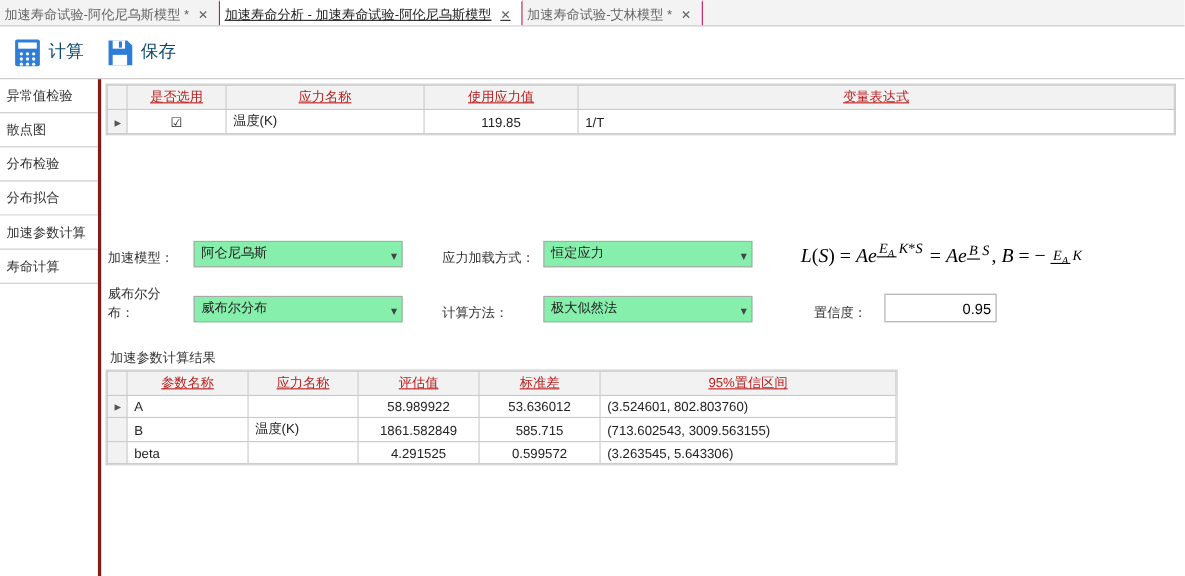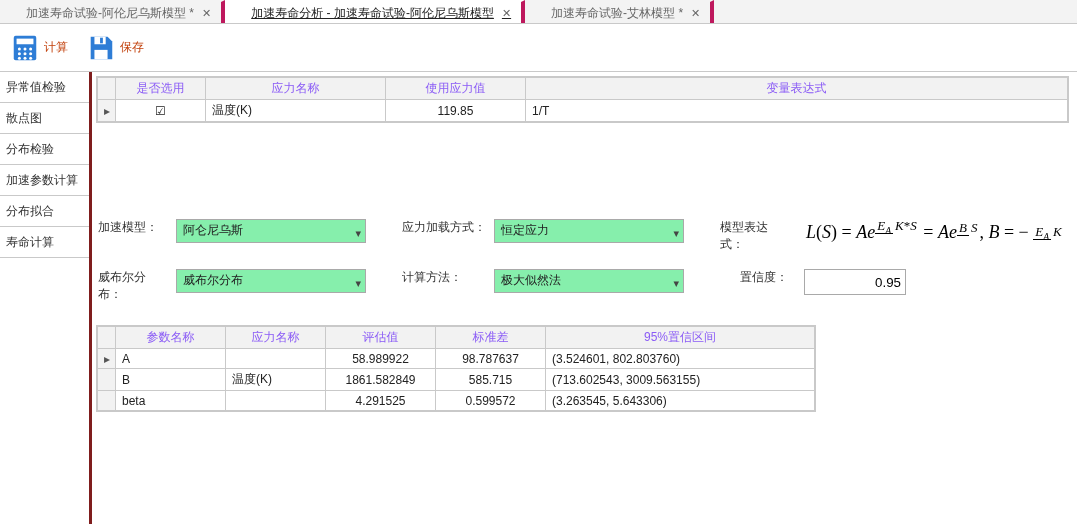--- a/index.html
+++ b/index.html
@@ -1,40 +1,40 @@
 <!DOCTYPE html>
 <html><head>
 <meta charset="utf-8">
 <style>
   * { box-sizing: border-box; margin: 0; padding: 0; }
   body { font-family: "Microsoft YaHei", "PingFang SC", Arial, sans-serif; font-size: 12px; background: #fff; color: #222; width: 1077px; height: 524px; overflow: hidden; }
   .tabs { display: flex; height: 24px; border-bottom: 1px solid #c9c9c9; background: #f3f3f3; }
-  .tab { padding: 3px 8px 2px 26px; border-right: 4px solid #be185d; display: flex; align-items: center; color: #666; cursor: pointer; gap: 6px; position: relative; border-top: 2px solid transparent; }
+  .tab { padding: 3px 8px 2px 4px; border-right: 1px solid #be185d; display: flex; align-items: center; color: #666; cursor: pointer; gap: 6px; position: relative; border-top: 2px solid transparent; }
   .tab.active { background: #fff; color: #222; border-top: 2px solid #fff; text-decoration: underline; }
   .tab .close { color: #666; font-size: 11px; padding: 0 2px; }
   .toolbar { display: flex; align-items: center; height: 48px; padding: 4px 10px; gap: 18px; border-bottom: 1px solid #c9c9c9; }
   .tool-btn { display: flex; align-items: center; gap: 4px; cursor: pointer; }
   .tool-btn svg { width: 30px; height: 30px; }
-  .tool-btn span { font-size: 12px; color: #c2410c; }
+  .tool-btn span { font-size: 16px; color: #0c4a6e; }
   .body { display: flex; height: calc(524px - 24px - 48px); }
   .sidebar { width: 92px; border-right: 3px solid #7f1d1d; }
   .sidebar-item { height: 31px; line-height: 31px; padding-left: 6px; border-bottom: 1px solid #c9c9c9; color: #333; cursor: pointer; font-size: 12px; }
   .sidebar-item.active { background: #fff; }
   .main { flex: 1; overflow: auto; padding: 4px 8px 0 4px; }
   .section-title { font-size: 12px; color: #333; padding: 2px 4px; }
   .grid { border: 1px solid #c9c9c9; }
   .grid table { border-collapse: collapse; width: 100%; table-layout: fixed; }
   .grid th, .grid td { border: 1px solid #c9c9c9; padding: 2px 6px; height: 20px; font-size: 12px; font-weight: normal; }
-  .grid th { background: #f2f2f2; text-align: center; color: #8b5cf6; }
+  .grid th { background: #f2f2f2; text-align: center; color: #b91c1c; text-decoration: underline; }
   .grid td { background: #fff; }
   .rowmark { width: 18px; text-align: center; background: #f2f2f2 !important; color: #555; }
   .chk { text-align: center; }
   .num { text-align: center; }
   .params { margin-top: 90px; padding: 6px 2px; }
-  .param-row { display: flex; align-items: flex-start; gap: 8px; margin-bottom: 16px; }
+  .param-row { display: flex; align-items: flex-end; gap: 8px; margin-bottom: 16px; }
   .param-row .lab { width: 70px; text-align: left; color: #333; }
   .param-row .combo { position: relative; height: 24px; border: 1px solid #a9a9a9; background: #86efac; padding: 0 20px 0 6px; line-height: 20px; min-width: 180px; }
   .param-row .combo .arrow { position: absolute; right: 4px; top: 3px; color: #444; font-size: 11px; }
   .formula { font-family: "Cambria Math","Times New Roman",serif; font-size: 18px; color: #000; margin-left: 8px; }
   .frac { display: inline-block; vertical-align: middle; text-align: center; font-size: 13px; line-height: 1.05; }
   .frac .top { border-bottom: 1px solid #000; padding: 0 2px; }
   .frac .bot { padding: 0 2px; }
   .num-input { width: 102px; height: 22px; border: 1px solid #a9a9a9; text-align: right; padding: 12px 4px; }
   .results .grid td { background: #fff; }
   .results .grid tr.active td:first-child { background: #f2f2f2; }
@@ -85,22 +85,22 @@
     </svg>
     <span>保存</span>
   </div>
 </div>
 
 <div class="body">
   <div class="sidebar">
     <div class="sidebar-item">异常值检验</div>
     <div class="sidebar-item">散点图</div>
     <div class="sidebar-item">分布检验</div>
+    <div class="sidebar-item">分布拟合</div>
     <div class="sidebar-item active">加速参数计算</div>
-    <div class="sidebar-item">分布拟合</div>
     <div class="sidebar-item">寿命计算</div>
   </div>
 
   <div class="main">
 
     <div class="grid">
       <table>
         <colgroup>
           <col style="width:18px">
             <col style="width:90px">
@@ -134,21 +134,20 @@
           <span>阿仑尼乌斯</span>
           <span class="arrow">▾</span>
         </div>
         <div style="width:20px"></div>
         <div class="lab" style="width:84px">应力加载方式：</div>
         <div class="combo" style="min-width:190px">
           <span>恒定应力</span>
           <span class="arrow">▾</span>
         </div>
         <div style="width:20px"></div>
-        <div class="lab" style="width:70px">模型表达式：</div>
         <div class="formula">
           <i>L</i>(<i>S</i>) = <i>A</i><i>e</i><sup><span class="frac"><span class="top"><i>E<sub>A</sub></i></span><span class="bot"><i>K</i>*<i>S</i></span></span></sup>
           = <i>A</i><i>e</i><sup><span class="frac"><span class="top"><i>B</i></span><span class="bot"><i>S</i></span></span></sup>, <i>B</i> = −
           <span class="frac"><span class="top"><i>E<sub>A</sub></i></span><span class="bot"><i>K</i></span></span>
         </div>
       </div>
 
       <div class="param-row">
         <div class="lab">威布尔分布：</div>
         <div class="combo" style="min-width:190px">
@@ -161,20 +160,21 @@
           <span>极大似然法</span>
           <span class="arrow">▾</span>
         </div>
         <div style="width:40px"></div>
         <div class="lab" style="width:56px">置信度：</div>
         <input class="num-input" value="0.95" style="">
       </div>
     </div>
 
     <div class="results">
+      <div class="section-title">加速参数计算结果</div>
       <div class="grid" style="width:720px">
         <table>
           <colgroup>
             <col style="width:18px">
               <col style="width:110px">
               <col style="width:100px">
               <col style="width:110px">
               <col style="width:110px">
               <col>
           </colgroup>
@@ -185,21 +185,21 @@
             <th>应力名称</th>
             <th>评估值</th>
             <th>标准差</th>
             <th>95%置信区间</th>
           </tr>
           <tr class="active">
             <td class="rowmark">▸</td>
             <td>A</td>
             <td></td>
             <td class="num">58.989922</td>
-            <td class="num">98.787637</td>
+            <td class="num">53.636012</td>
             <td>(3.524601, 802.803760)</td>
           </tr>
           <tr>
             <td class="rowmark"></td>
             <td>B</td>
             <td>温度(K)</td>
             <td class="num">1861.582849</td>
             <td class="num">585.715</td>
             <td>(713.602543, 3009.563155)</td>
           </tr>

